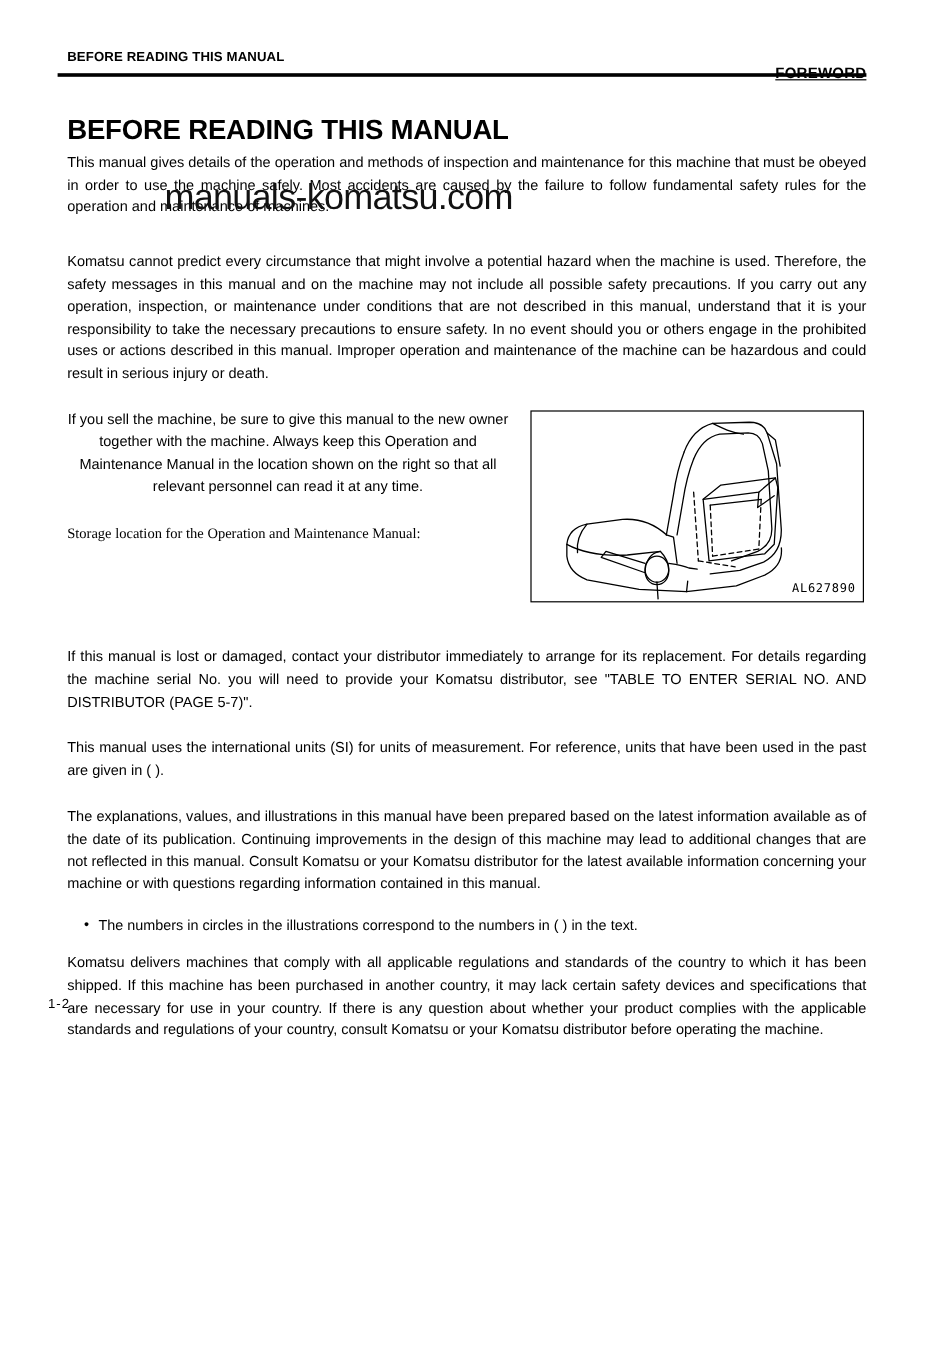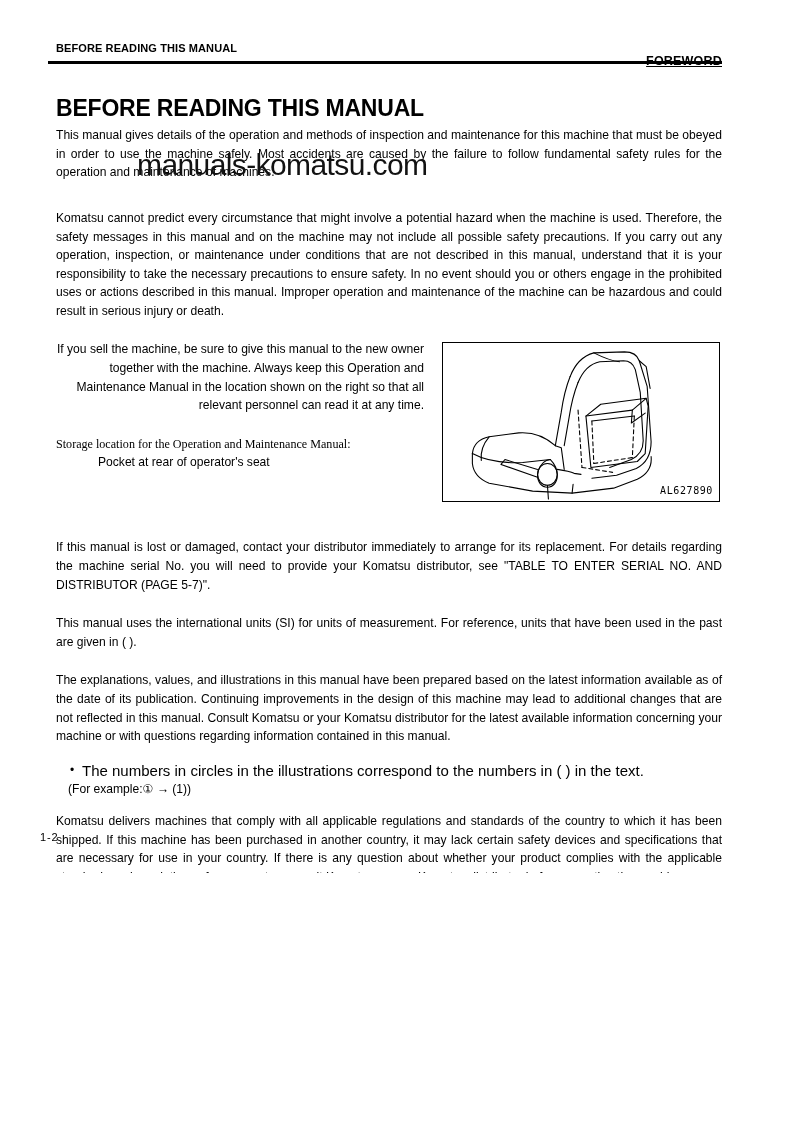--- a/index.html
+++ b/index.html
@@ -70,21 +70,21 @@
     letter-spacing: -0.2px;
     line-height: 1.05;
   }
   p.para {
     margin: 0 0 13px 0;
     font-size: 12.1px;
     line-height: 18.6px;
     text-align: justify;
   }
   p.para.nojust {
-    text-align: right;
+    text-align: center;
   }
   p.tight {
     margin-bottom: 16px;
   }
   .gap-sm { height: 7px; }
   .gap-md { height: 13px; }
 
   
   .wrap-block {
     position: relative;
@@ -122,21 +122,21 @@
     line-height: 18.6px;
   }
 
   
   ul.bullets {
     margin: 0;
     padding: 0 0 0 14px;
     list-style: none;
   }
   ul.bullets li {
-    font-size: 15px;
+    font-size: 12px;
     line-height: 18.6px;
     position: relative;
     padding-left: 12px;
   }
   ul.bullets li::before {
     content: "\2022";
     position: absolute;
     left: 0;
     top: -1px;
     font-size: 12px;
@@ -256,41 +256,39 @@
           </svg>
           <div class="figure-code">AL627890</div>
         </div>
       </div>
 
       <p class="para nojust">If you sell the machine, be sure to give this manual to the new owner together with the machine. Always keep this Operation and Maintenance Manual in the location shown on the right so that all relevant personnel can read it at any time.</p>
 
       <div class="gap-sm"></div>
 
       <p class="storage-line">Storage location for the Operation and Maintenance Manual:</p>
-      <p class="storage-indent">Pocket at rear of operator's seat</p>
 
       <div style="clear: both; height: 30px;"></div>
     </div>
 
     <p class="para">If this manual is lost or damaged, contact your distributor immediately to arrange for its replacement. For details regarding the machine serial No. you will need to provide your Komatsu distributor, see "TABLE TO ENTER SERIAL NO. AND DISTRIBUTOR (PAGE 5-7)".</p>
 
     <div class="gap-sm"></div>
 
     <p class="para">This manual uses the international units (SI) for units of measurement. For reference, units that have been used in the past are given in ( ).</p>
 
     <div class="gap-sm"></div>
 
     <p class="para tight">The explanations, values, and illustrations in this manual have been prepared based on the latest information available as of the date of its publication. Continuing improvements in the design of this machine may lead to additional changes that are not reflected in this manual. Consult Komatsu or your Komatsu distributor for the latest available information concerning your machine or with questions regarding information contained in this manual.</p>
 
     <ul class="bullets">
       <li>
         <span>The numbers in circles in the illustrations correspond to the numbers in ( ) in the text.</span>
       </li>
     </ul>
-    <div class="example-line">(For example:①  → (1))</div>
 
     <div class="gap-md"></div>
 
     <p class="para">Komatsu delivers machines that comply with all applicable regulations and standards of the country to which it has been shipped.  If this machine has been purchased in another country, it may lack certain safety devices and specifications that are necessary for use in your country. If there is any question about whether your product complies with the applicable standards and regulations of your country, consult Komatsu or your Komatsu distributor before operating the machine.</p>
 
   </div>
 
   <div class="watermark">manuals-komatsu.com</div>
 
   <div class="page-footer">1-2</div>

